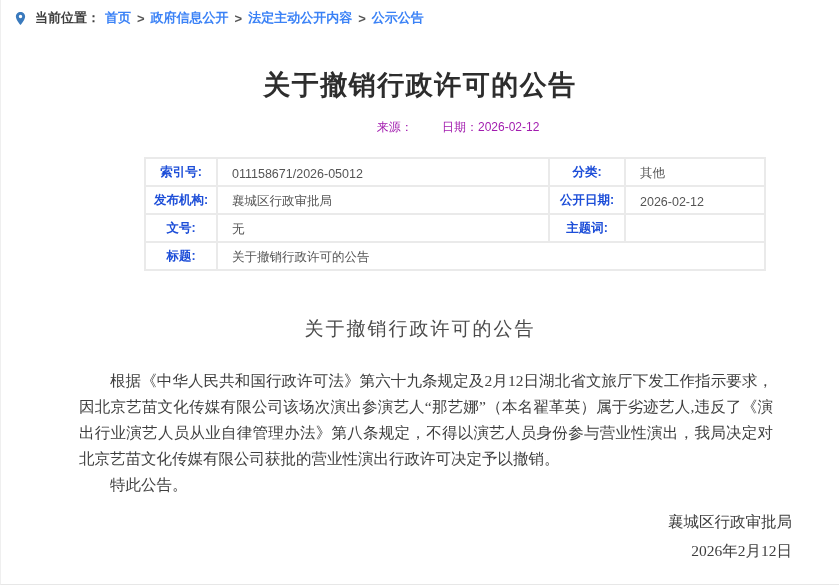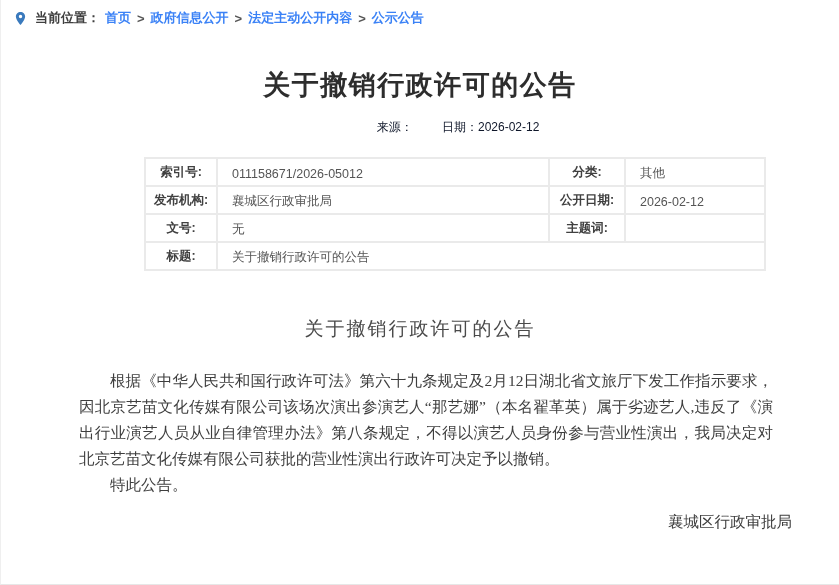--- a/index.html
+++ b/index.html
@@ -19,33 +19,33 @@
     font-size:13px;font-weight:bold;color:#3f3f3f;
   }
   .breadcrumb .pin{display:inline-flex;width:15px;height:17px;margin-right:2px;}
   .breadcrumb a{color:#3b82f6;text-decoration:none;cursor:pointer;}
   .bc-sep{color:#555;font-weight:bold;padding:0 1px;}
   
   .title{
     margin:40px 0 0;text-align:center;
     font-size:27px;font-weight:bold;color:#2d2d2d;letter-spacing:1.5px;
   }
-  .meta-line{margin-top:16px;text-align:center;font-size:12px;color:#0f172a;}
+  .meta-line{margin-top:16px;text-align:center;font-size:12px;color:#a21caf;}
   .meta-line .inner{display:inline-block;transform:translateX(38px);}
   .meta-line .src{margin-right:26px;}
   
   table.meta{
     margin:21px 0 0 143px;border-collapse:collapse;table-layout:fixed;
     width:620px;font-size:12.5px;
   }
   table.meta td{
     border:2px solid #eaeaea;height:23px;background:#fff;
     overflow:hidden;white-space:nowrap;
   }
-  td.lbl{font-weight:bold;color:#404040;text-align:center;padding:0 2px;}
+  td.lbl{font-weight:bold;color:#1d4ed8;text-align:center;padding:0 2px;}
   td.val{color:#555;text-align:left;padding:3px 8px 0 14px;}
   
   .doc-heading{
     margin:45px 0 0;text-align:center;font-weight:normal;
     font-family:"Liberation Serif", serif;
     font-size:19px;color:#4a4a4a;letter-spacing:2px;
   }
   .para{
     width:694px;margin:26px 0 0 78px;
     font-family:"Liberation Serif", serif;
@@ -128,15 +128,16 @@
     </tbody>
   </table>
 
   <h2 class="doc-heading">关于撤销行政许可的公告</h2>
 
   <p class="para">根据《中华人民共和国行政许可法》第六十九条规定及2月12日湖北省文旅厅下发工作指示要求，因北京艺苗文化传媒有限公司该场次演出参演艺人“那艺娜”（本名翟革英）属于劣迹艺人,违反了《演出行业演艺人员从业自律管理办法》第八条规定，不得以演艺人员身份参与营业性演出，我局决定对北京艺苗文化传媒有限公司获批的营业性演出行政许可决定予以撤销。</p>
   <p class="para closing">特此公告。</p>
 
   <div class="signature">
     <div>襄城区行政审批局</div>
+    <div>2026年2月12日</div>
   </div>
 
 </div>
 
 </body></html>

